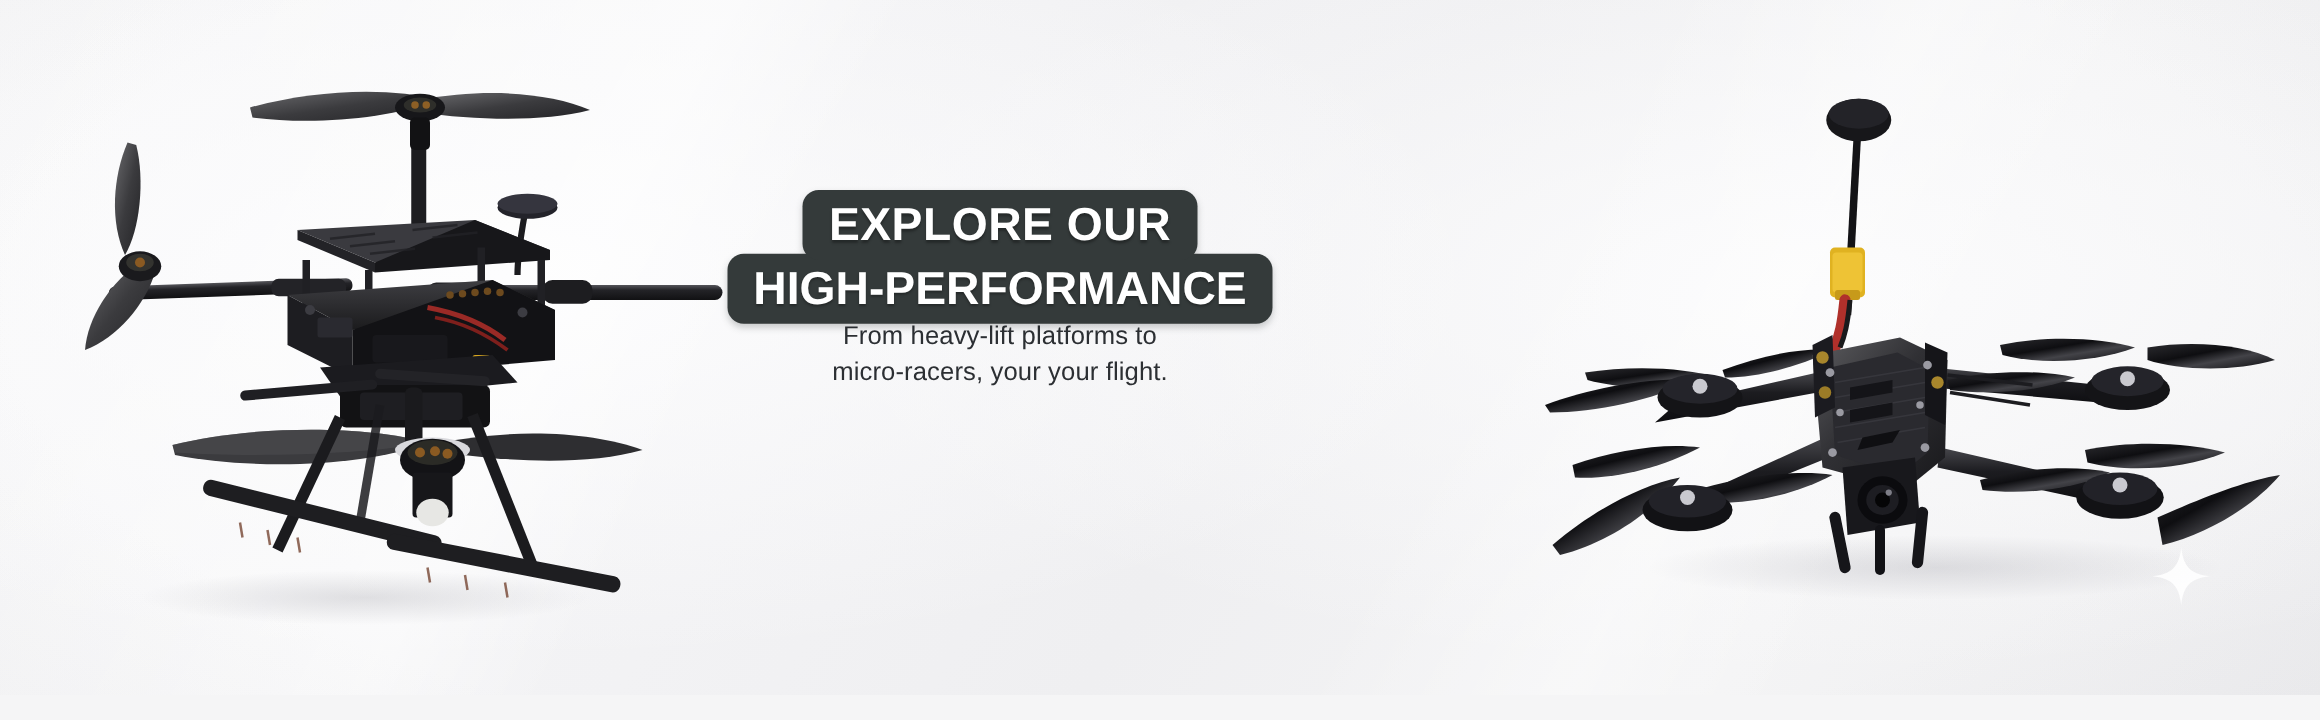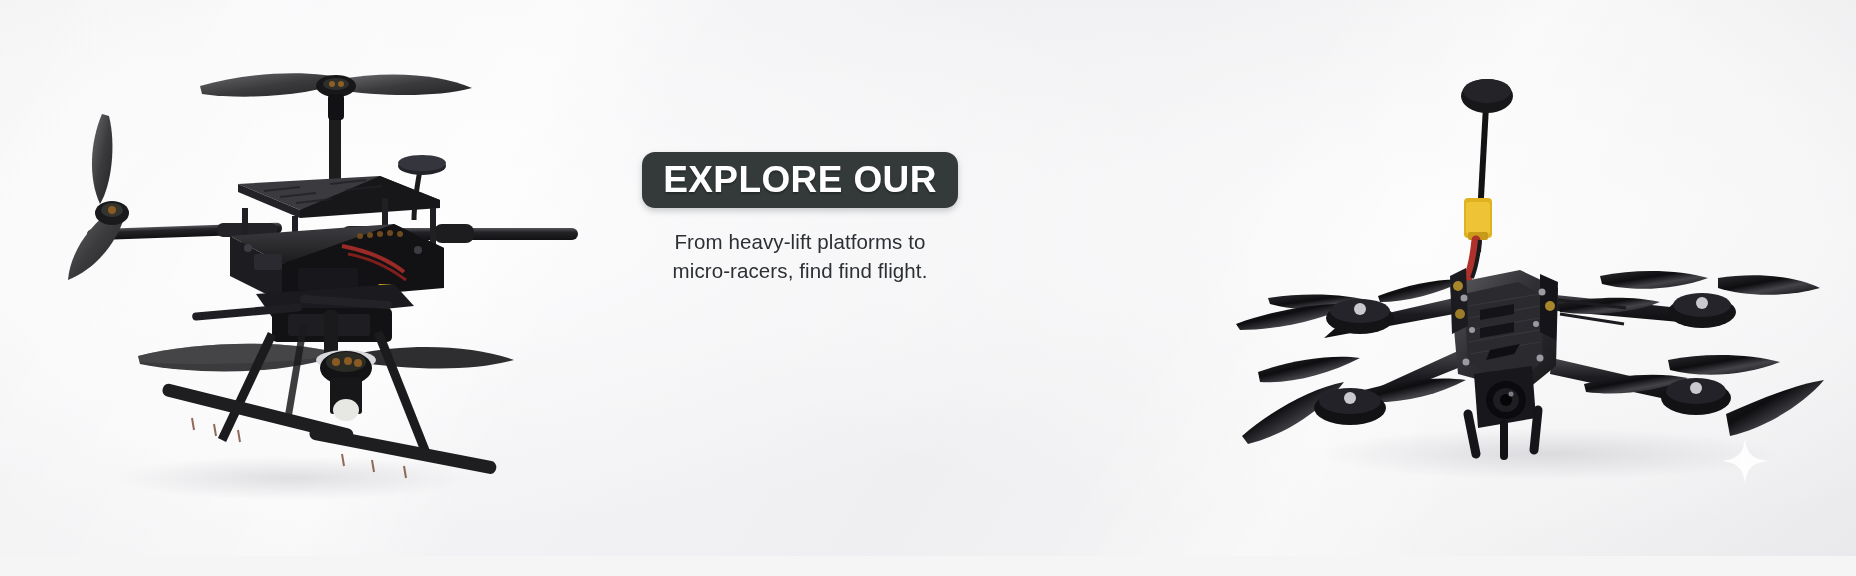--- a/index.html
+++ b/index.html
@@ -60,21 +60,20 @@
     border-radius:13px;
     white-space:nowrap;
     text-shadow:0 2px 2px rgba(0,0,0,.30);
     position:relative;
   }
   .hl-line.l1 { margin-bottom:-5px; z-index:3; }
   .hl-line.l2 { margin-bottom:-5px; z-index:2; letter-spacing:0px; }
   .hl-line.l3 { z-index:1; }
 
   .sub {
-    margin-top:24px;
     color:#2c2f33;
     font-size:20.5px;
     line-height:1.42;
     letter-spacing:.1px;
     font-weight:400;
   }
   .sub span { display:block; }
 
   
   .sparkle {
@@ -363,24 +362,25 @@
 
     <g stroke="#1c1c20" stroke-width="3" fill="none">
       <path d="M330 238 L398 246"></path>
       <path d="M332 252 L396 262"></path>
     </g>
   </svg>
 
   <div class="copy">
     <div class="headline">
       <span class="hl-line l1">EXPLORE OUR</span>
+      <span class="hl-line l2">HIGH-PERFORMANCE</span>
     </div>
     <div class="sub">
       <span>From heavy-lift platforms to</span>
-      <span>micro-racers, find find flight.</span>
+      <span>micro-racers, your your flight.</span>
     </div>
   </div>
 
   <svg class="sparkle" viewBox="0 0 100 100">
     <path d="M50 0 C54 34 66 46 100 50 C66 54 54 66 50 100 C46 66 34 54 0 50 C34 46 46 34 50 0 Z" fill="#ffffff" opacity=".92"></path>
   </svg>
 
   <div class="vignette"></div>
 </div>
 

